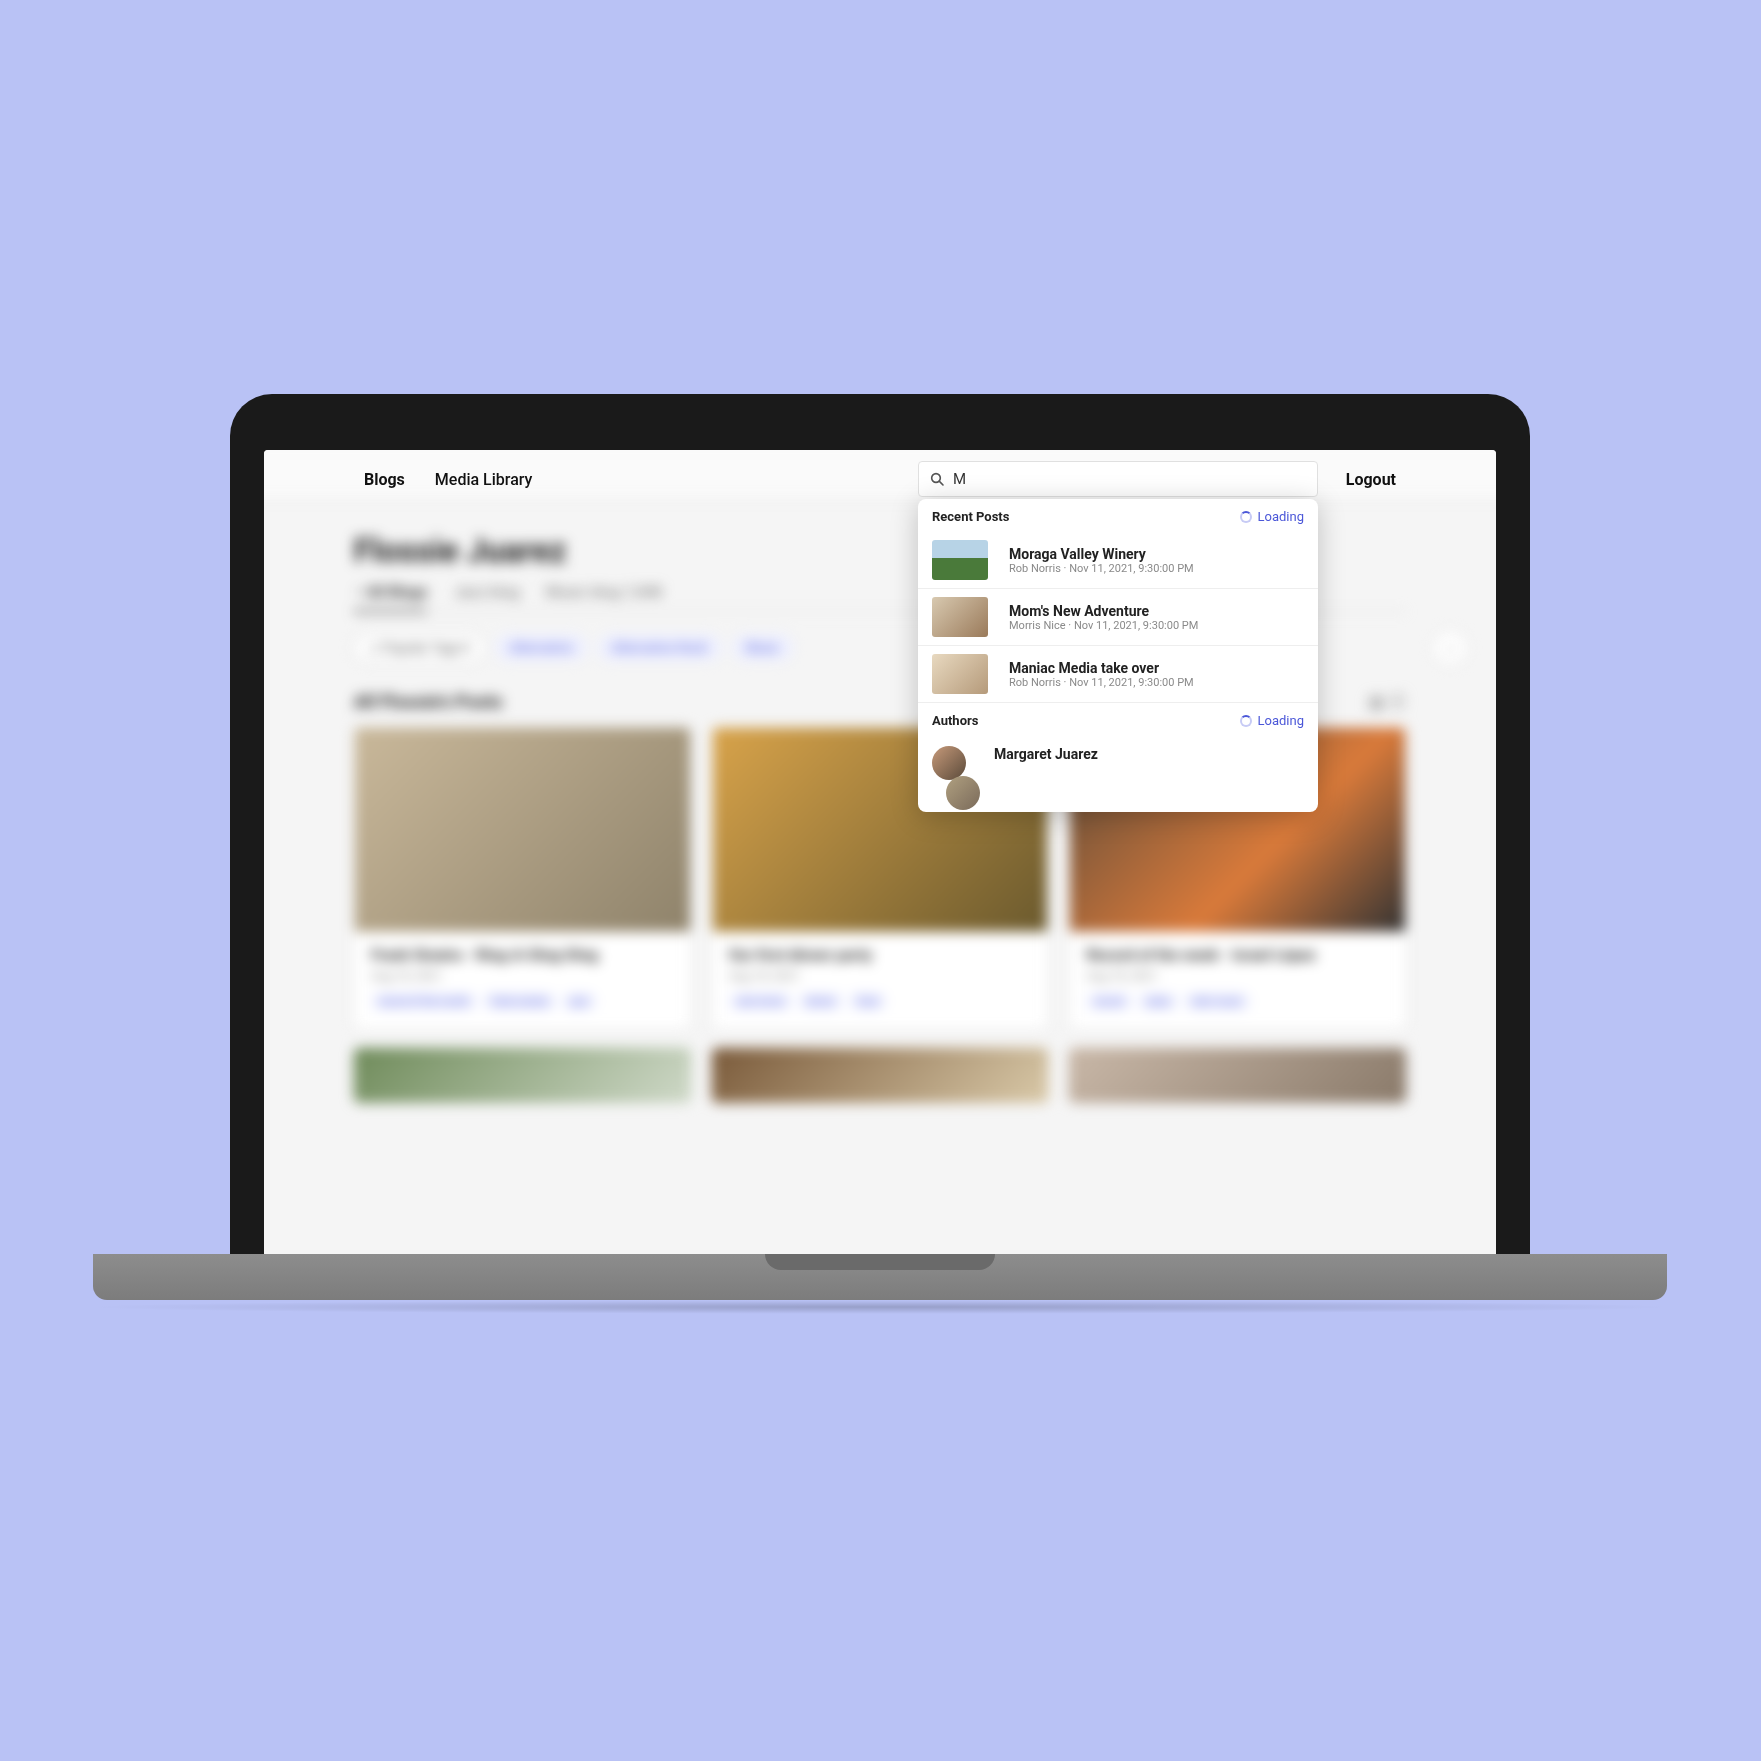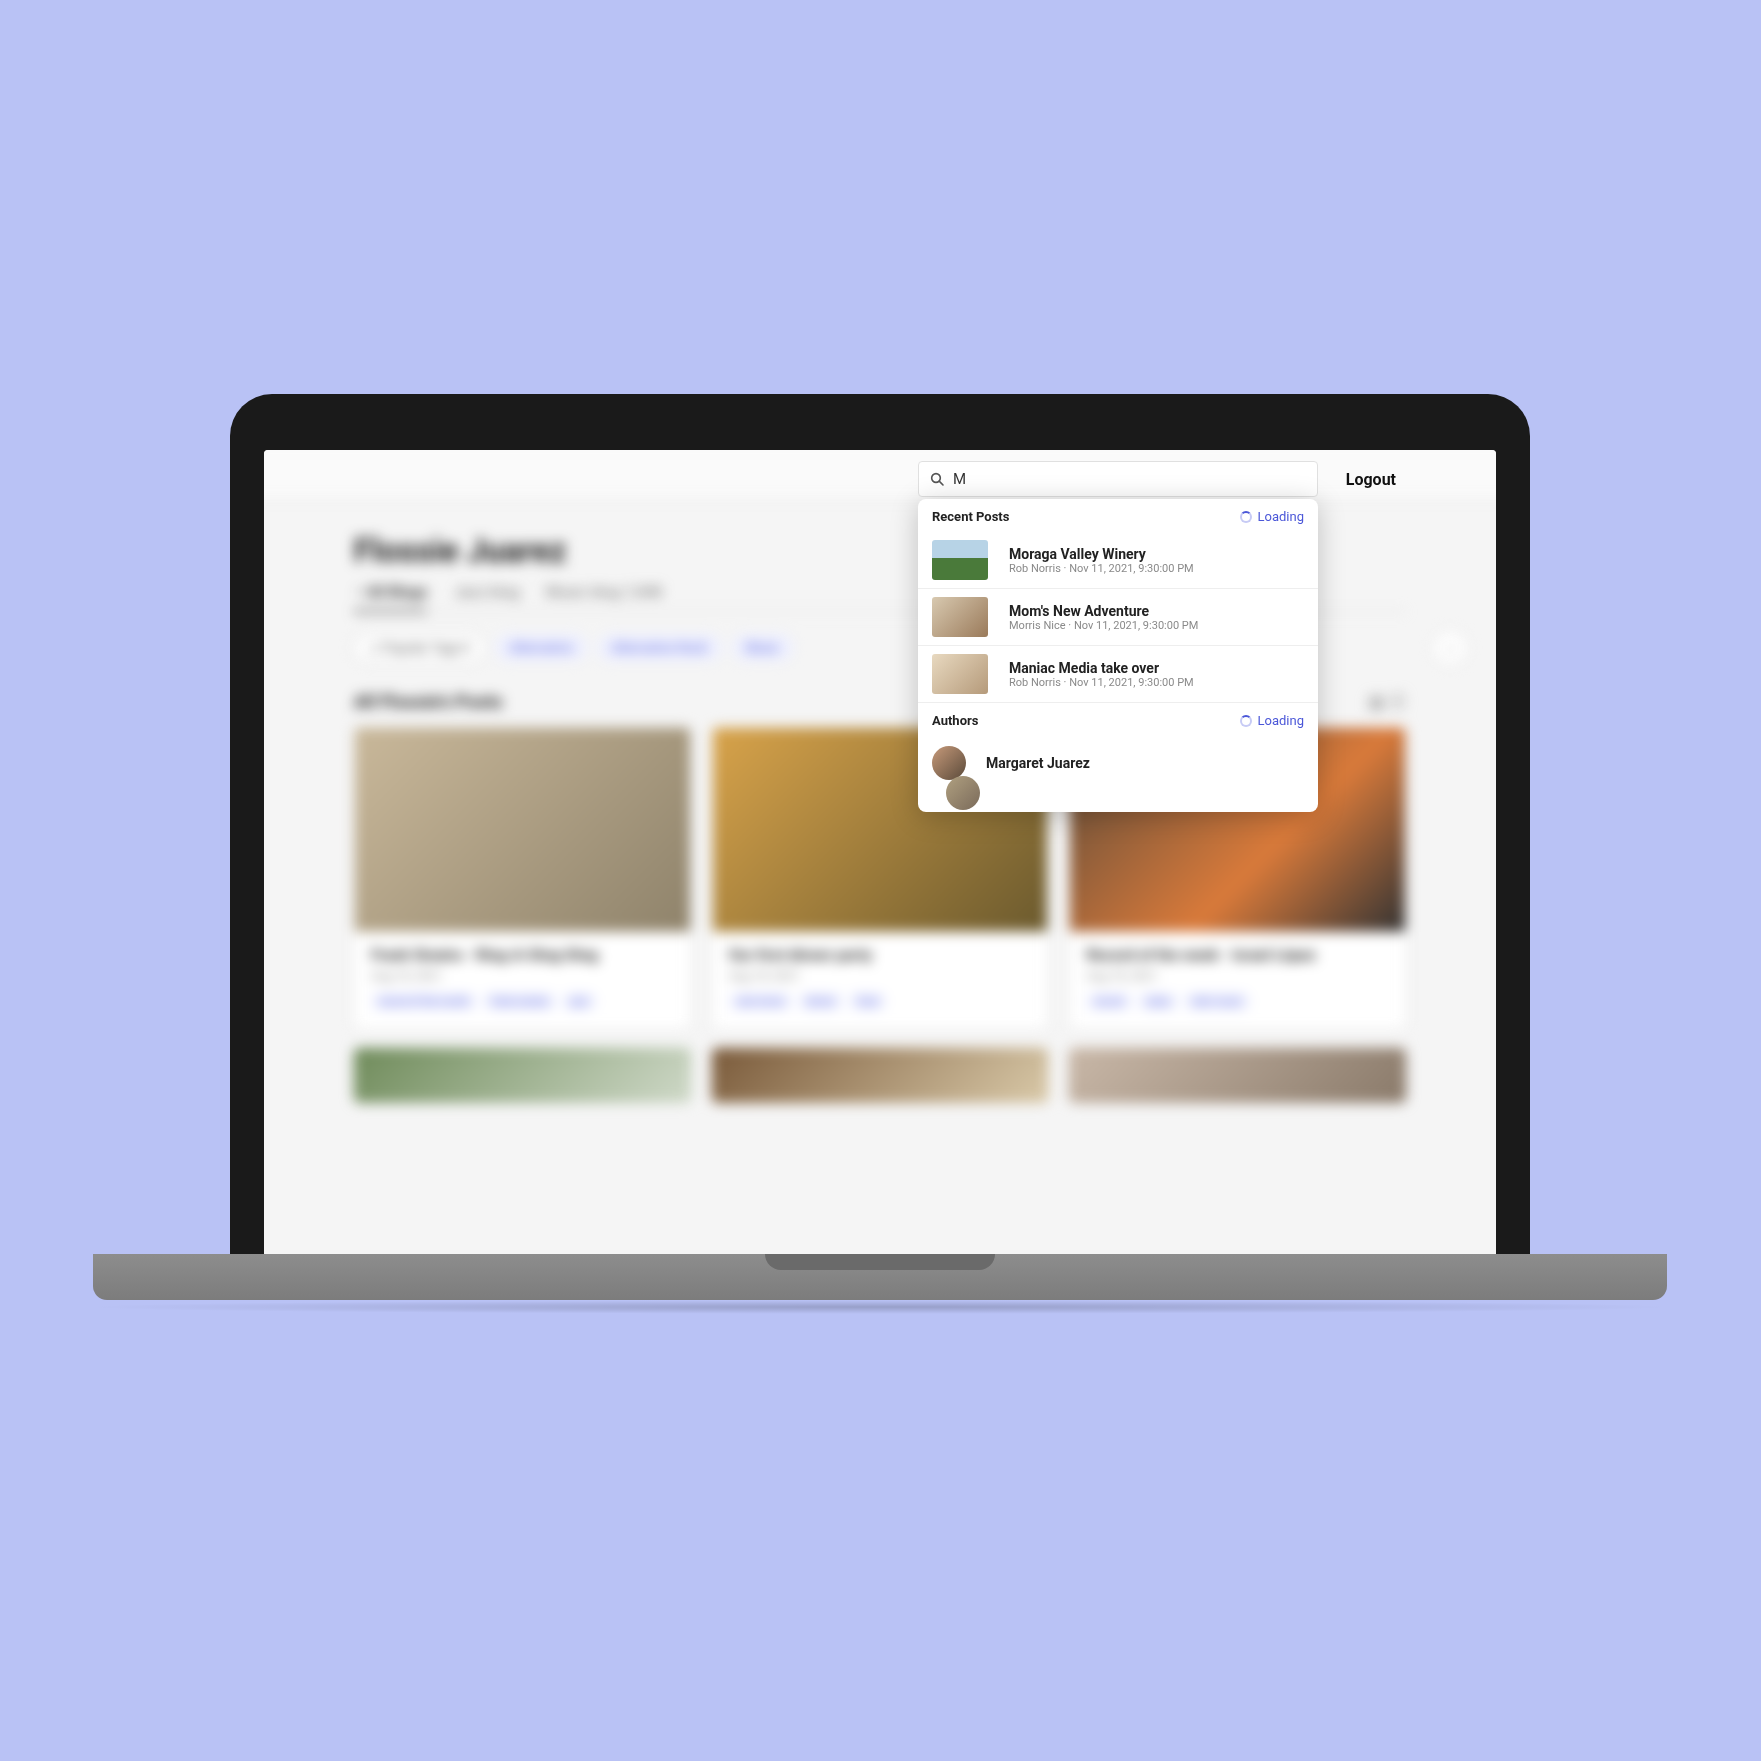--- a/index.html
+++ b/index.html
@@ -273,21 +273,21 @@
     width:34px;height:34px;border-radius:50%;
     background:linear-gradient(135deg,#c79a7a,#5a4a3a);
     flex-shrink:0;
   }
   .avatar2{
     width:34px;height:34px;border-radius:50%;
     background:linear-gradient(135deg,#b0a080,#7a6a5a);
     flex-shrink:0;
     margin:-14px 0 0 14px;
   }
-  .author-item{ padding:10px 14px; display:flex; align-items:center; gap:20px;}
+  .author-item{ padding:10px 14px; display:flex; align-items:flex-start; gap:28px;}
   .author-item .name{ font-size:14px; font-weight:700; color:#222;}
   .partial-row{ height:22px; padding:0 14px; display:flex; align-items:flex-start;}
 </style>
 </head>
 <body>
 
 <div class="laptop">
   <div class="laptop-lid">
     <div class="laptop-screen">
 
@@ -351,20 +351,26 @@
           </div>
           <div class="cards-row2">
             <div class="card-stub a"></div>
             <div class="card-stub b"></div>
             <div class="card-stub c"></div>
           </div>
         </div>
       </div>
 
       <div class="foreground">
+        <div class="fg-header">
+          <div class="nav-left">
+            <a href="#" class="active">Blogs</a>
+            <a href="#">Media Library</a>
+          </div>
+        </div>
 
         <div class="search-wrap">
           <div class="search-box">
             <svg width="16" height="16" viewBox="0 0 24 24" fill="none" stroke="#555" stroke-width="2.4" stroke-linecap="round">
                 <circle cx="10.5" cy="10.5" r="6.5"></circle>
                 <line x1="16" y1="16" x2="21" y2="21"></line>
               </svg>
             <input class="search-input" type="text" value="M" style="">
           </div>
         </div>

